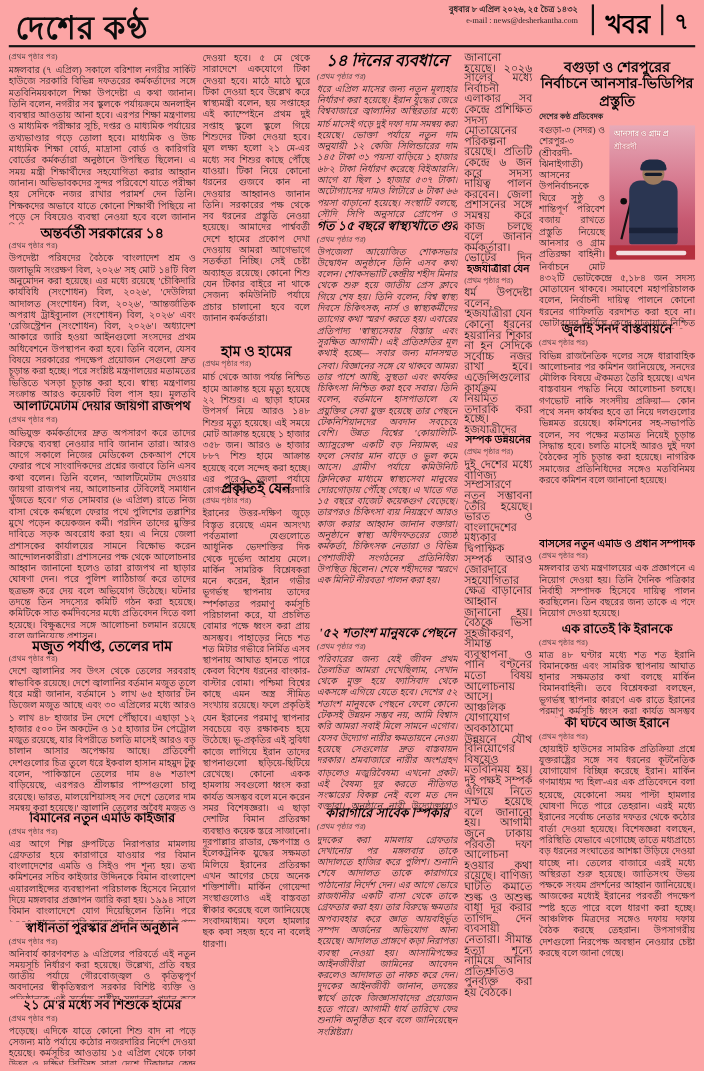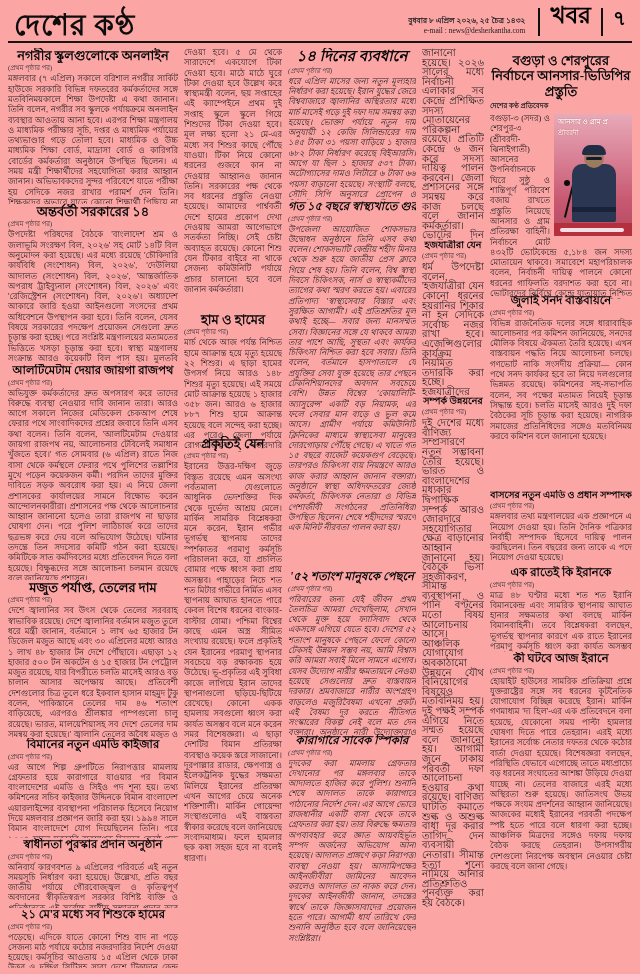--- a/index.html
+++ b/index.html
@@ -2,21 +2,21 @@
 <html><head>
 <meta charset="utf-8">
 <style>
   html,body{margin:0;padding:0;}
   body{background:#e9e9e7;font-family:"Liberation Serif", serif;}
   #page{position:relative;width:640px;height:974px;background:#fca5a5;color:#1c1c1c;overflow:hidden;margin:0 auto;}
 
   
   #masthead{position:absolute;left:0;top:0;width:640px;height:41px;}
   .logo{position:absolute;left:14px;top:4px;font-size:28px;font-weight:bold;letter-spacing:1px;color:#0d0d0d;transform:scaleY(1.05);}
-  .hdr-right{position:absolute;right:8px;top:4px;display:flex;align-items:flex-end;height:32px;}
+  .hdr-right{position:absolute;right:8px;top:4px;display:flex;align-items:flex-start;height:32px;}
   .dateblock{text-align:right;font-size:7.5px;line-height:10px;color:#222;padding-right:7px;}
   .dateblock .dl1{font-weight:bold;}
   .vrule{width:2px;height:28px;background:#111;margin:0 6px;}
   .section{font-size:23px;font-weight:bold;color:#000;padding:0 4px;}
   .pagenum{font-size:20px;font-weight:bold;color:#000;padding:0 6px 0 4px;}
   .toprule{position:absolute;left:8px;right:8px;top:41px;border-top:2px solid #151515;}
 
   
   .art{position:absolute;overflow:hidden;}
   .ttl{margin:0 0 1px 0;text-align:center;font-weight:bold;color:#050505;line-height:1.18;}
@@ -90,21 +90,20 @@
       </div>
       <div class="vrule"></div>
       <div class="section">খবর</div>
       <div class="vrule"></div>
       <div class="pagenum">৭</div>
     </div>
   </div>
   <div class="toprule"></div>
 
   <article class="art c1 a0">
-    <h2 class="ttl t-md one">নগরীর স্কুলগুলোকে অনলাইন</h2>
     <div class="cont">(প্রথম পৃষ্ঠার পর)</div>
     <p class="bd">মঙ্গলবার (৭ এপ্রিল) সকালে বরিশাল নগরীর সার্কিট হাউজে সরকারি বিভিন্ন দফতরের কর্মকর্তাদের সঙ্গে মতবিনিময়কালে শিক্ষা উপদেষ্টা এ কথা জানান। তিনি বলেন, নগরীর সব স্কুলকে পর্যায়ক্রমে অনলাইন ব্যবস্থার আওতায় আনা হবে। এরপর শিক্ষা মন্ত্রণালয় ও মাধ্যমিক পরীক্ষার সূচি, দপ্তর ও মাধ্যমিক পর্যায়ের তথ্যভাণ্ডার গড়ে তোলা হবে। মাধ্যমিক ও উচ্চ মাধ্যমিক শিক্ষা বোর্ড, মাদ্রাসা বোর্ড ও কারিগরি বোর্ডের কর্মকর্তারা অনুষ্ঠানে উপস্থিত ছিলেন। এ সময় মন্ত্রী শিক্ষার্থীদের সহযোগিতা করার আহ্বান জানান। অভিভাবকদের সুন্দর পরিবেশে যাতে পরীক্ষা হয় সেদিকে নজর রাখার পরামর্শ দেন তিনি। শিক্ষকদের অভাবে যাতে কোনো শিক্ষার্থী পিছিয়ে না পড়ে সে বিষয়েও ব্যবস্থা নেওয়া হবে বলে জানান তিনি।</p>
   </article>
 
   <article class="art c1 a1">
     <h2 class="ttl t-md one">অন্তর্বর্তী সরকারের ১৪</h2>
     <div class="cont">(প্রথম পৃষ্ঠার পর)</div>
     <p class="bd">উপদেষ্টা পরিষদের বৈঠকে 'বাংলাদেশ শ্রম ও জলাভূমি সংরক্ষণ বিল, ২০২৬' সহ মোট ১৪টি বিল অনুমোদন করা হয়েছে। এর মধ্যে রয়েছে 'চৌকিদারি কার্যবিধি (সংশোধন) বিল, ২০২৬', 'দেউলিয়া আদালত (সংশোধন) বিল, ২০২৬', 'আন্তর্জাতিক অপরাধ ট্রাইব্যুনাল (সংশোধন) বিল, ২০২৬' এবং 'রেজিস্ট্রেশন (সংশোধন) বিল, ২০২৬'। অধ্যাদেশ আকারে জারি হওয়া আইনগুলো সংসদের প্রথম অধিবেশনে উপস্থাপন করা হবে। তিনি বলেন, যেসব বিষয়ে সরকারের পদক্ষেপ প্রয়োজন সেগুলো দ্রুত চূড়ান্ত করা হচ্ছে। পরে সংশ্লিষ্ট মন্ত্রণালয়ের মতামতের ভিত্তিতে খসড়া চূড়ান্ত করা হবে। স্বাস্থ্য মন্ত্রণালয় সংক্রান্ত আরও কয়েকটি বিল পাস হয়। মুলতবি প্রস্তাবের মাধ্যমে অধিবেশনের সমাপ্তি টানা হয়।</p>
   </article>
 

